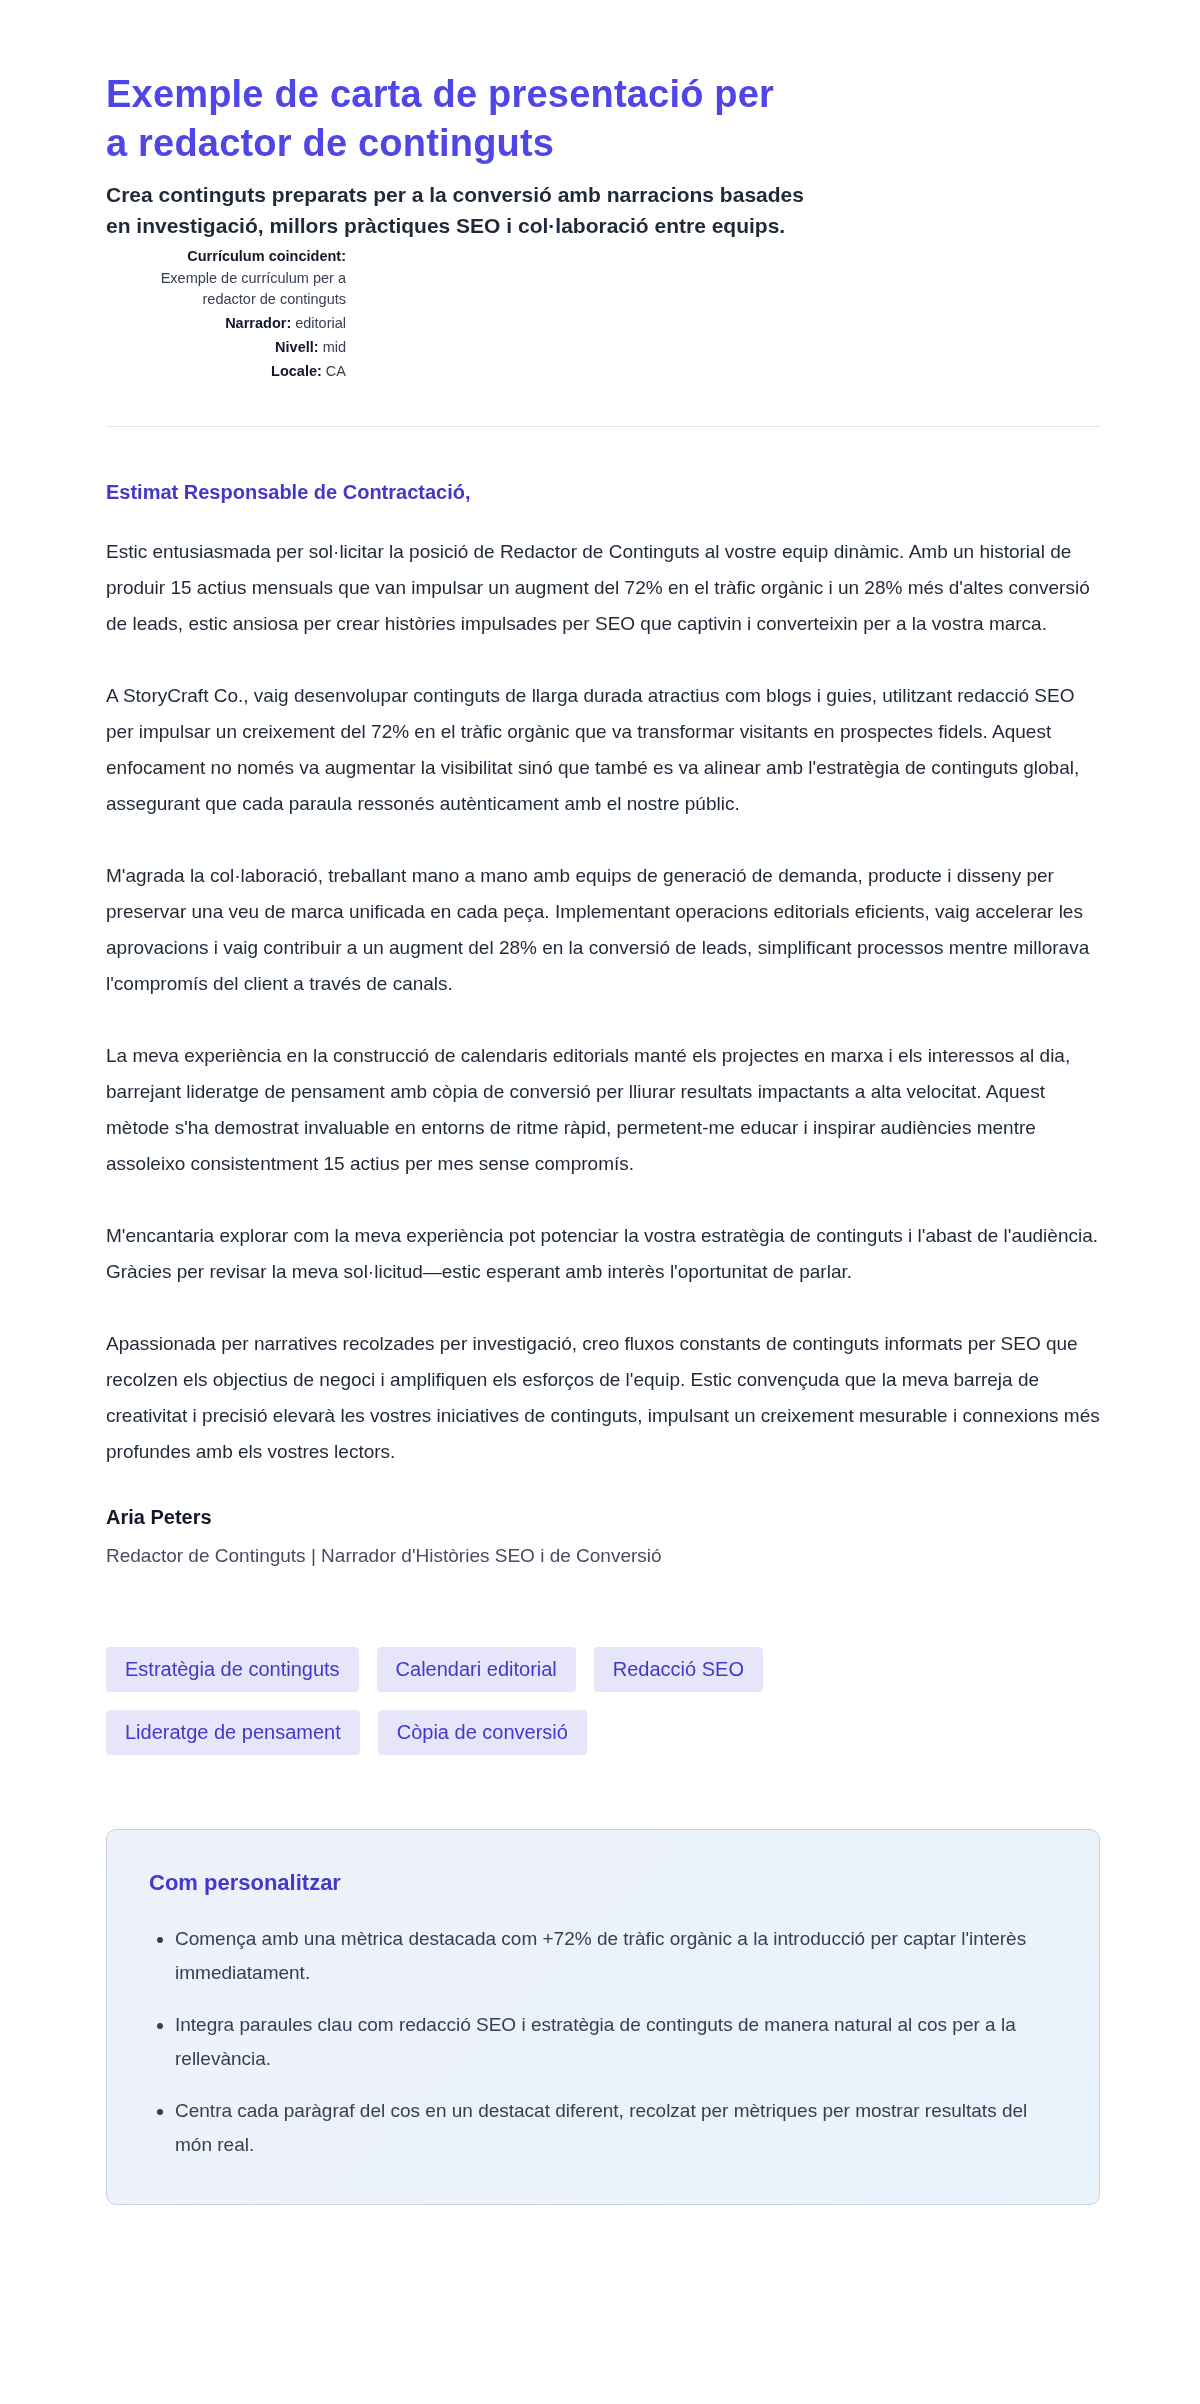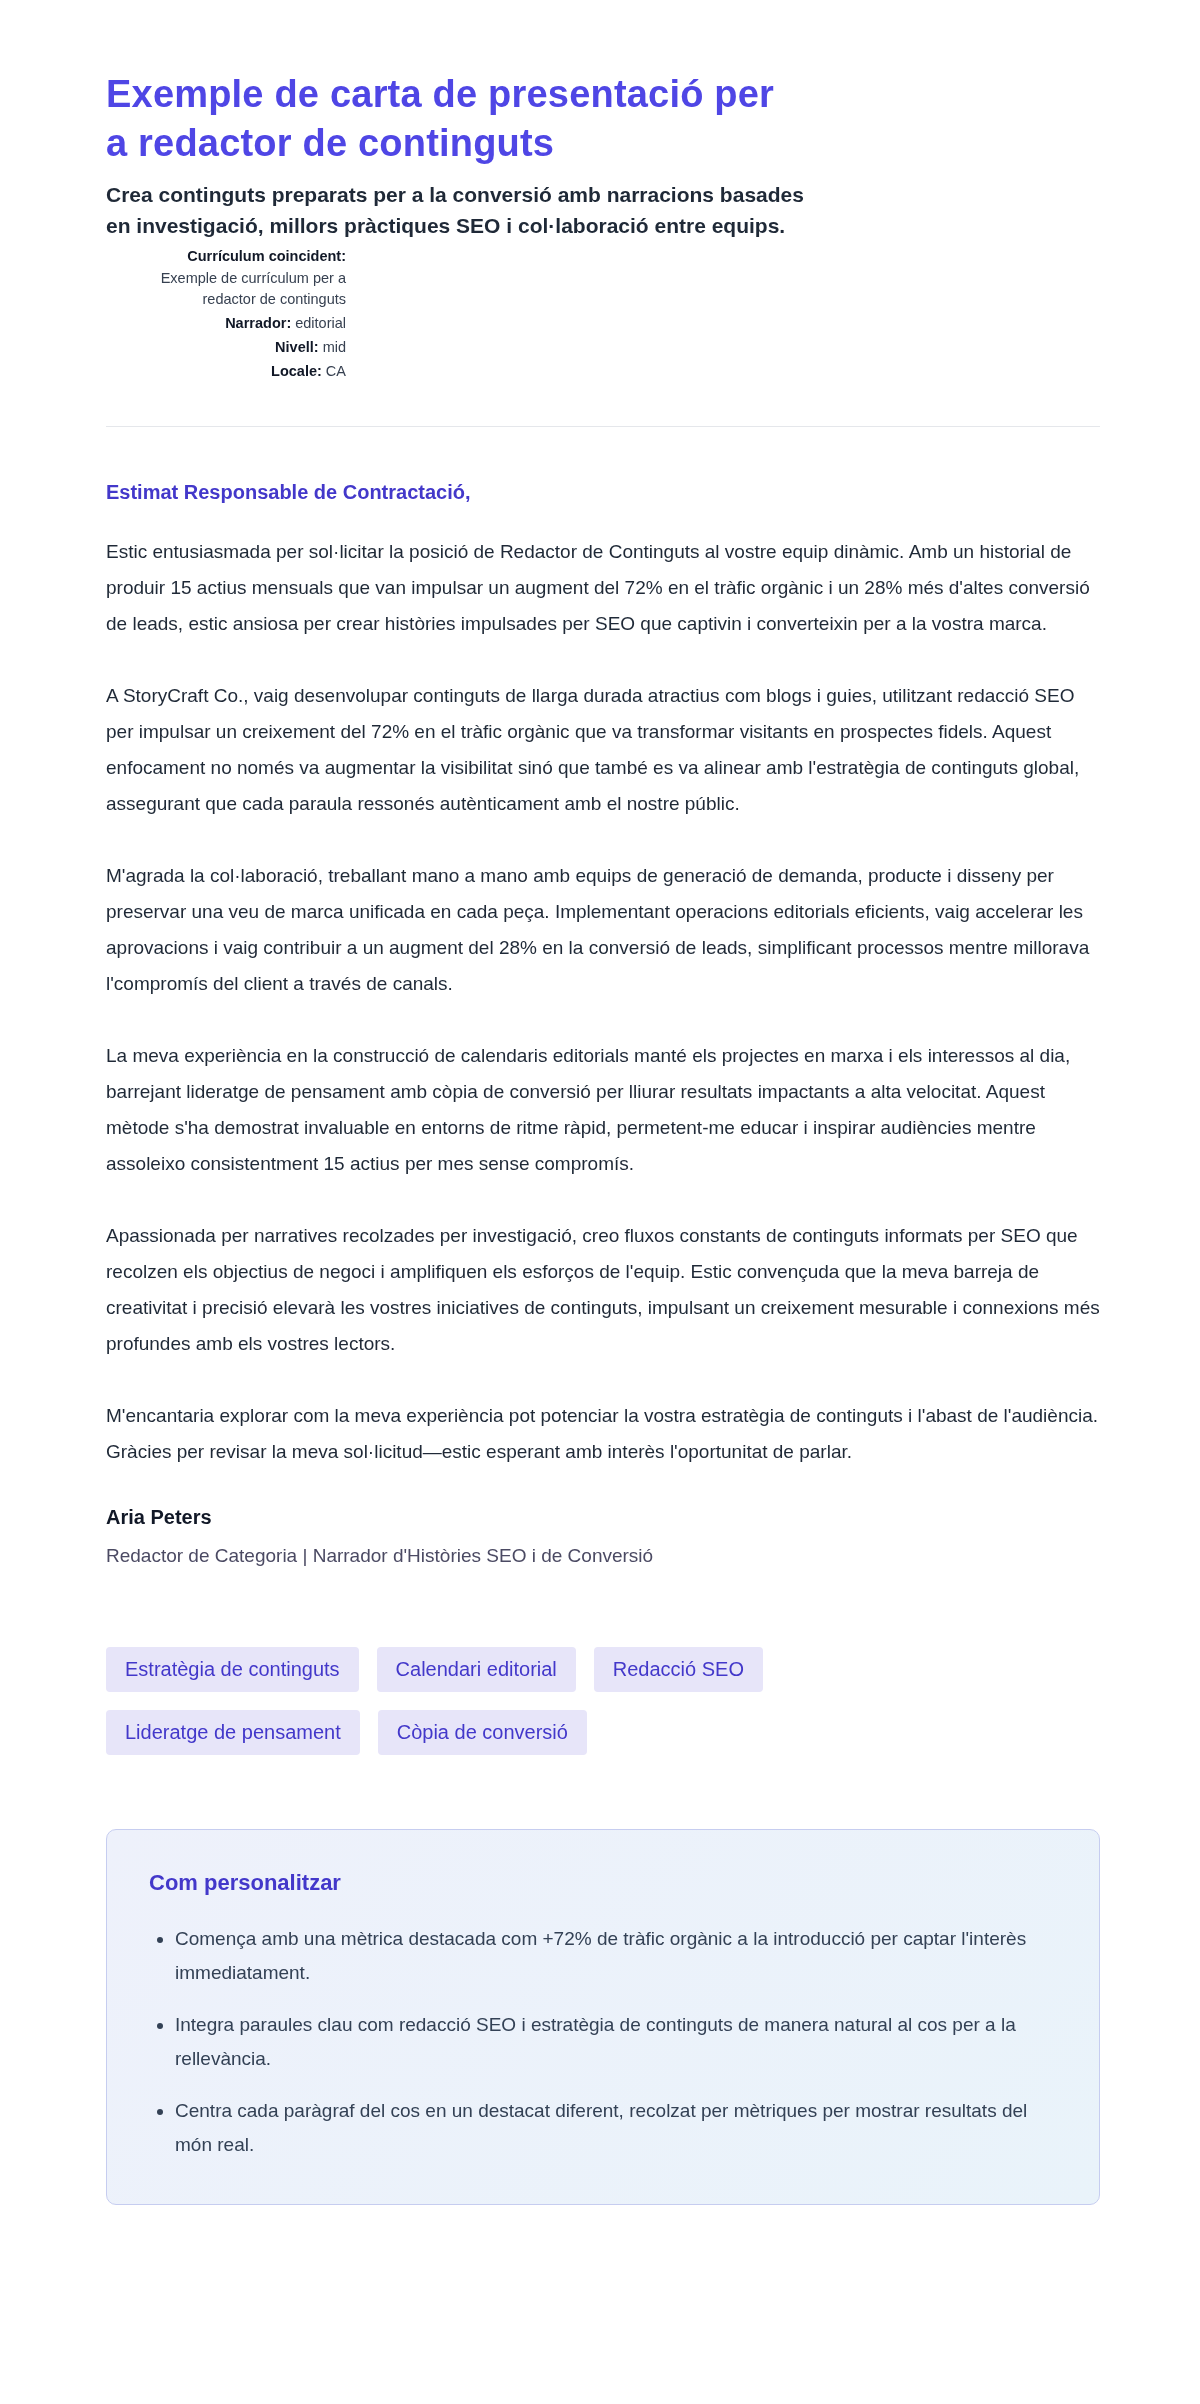--- a/index.html
+++ b/index.html
@@ -164,27 +164,27 @@
 
   <hr class="divider">
 
   <div class="greeting">Estimat Responsable de Contractació,</div>
 
   <div class="letter-body">
     <p>Estic entusiasmada per sol·licitar la posició de Redactor de Continguts al vostre equip dinàmic. Amb un historial de produir 15 actius mensuals que van impulsar un augment del 72% en el tràfic orgànic i un 28% més d'altes conversió de leads, estic ansiosa per crear històries impulsades per SEO que captivin i converteixin per a la vostra marca.</p>
     <p>A StoryCraft Co., vaig desenvolupar continguts de llarga durada atractius com blogs i guies, utilitzant redacció SEO per impulsar un creixement del 72% en el tràfic orgànic que va transformar visitants en prospectes fidels. Aquest enfocament no només va augmentar la visibilitat sinó que també es va alinear amb l'estratègia de continguts global, assegurant que cada paraula ressonés autènticament amb el nostre públic.</p>
     <p>M'agrada la col·laboració, treballant mano a mano amb equips de generació de demanda, producte i disseny per preservar una veu de marca unificada en cada peça. Implementant operacions editorials eficients, vaig accelerar les aprovacions i vaig contribuir a un augment del 28% en la conversió de leads, simplificant processos mentre millorava l'compromís del client a través de canals.</p>
     <p>La meva experiència en la construcció de calendaris editorials manté els projectes en marxa i els interessos al dia, barrejant lideratge de pensament amb còpia de conversió per lliurar resultats impactants a alta velocitat. Aquest mètode s'ha demostrat invaluable en entorns de ritme ràpid, permetent-me educar i inspirar audiències mentre assoleixo consistentment 15 actius per mes sense compromís.</p>
+    <p>M'encantaria explorar com la meva experiència pot potenciar la vostra estratègia de continguts i l'abast de l'audiència. Gràcies per revisar la meva sol·licitud—estic esperant amb interès l'oportunitat de parlar.</p>
     <p>Apassionada per narratives recolzades per investigació, creo fluxos constants de continguts informats per SEO que recolzen els objectius de negoci i amplifiquen els esforços de l'equip. Estic convençuda que la meva barreja de creativitat i precisió elevarà les vostres iniciatives de continguts, impulsant un creixement mesurable i connexions més profundes amb els vostres lectors.</p>
-    <p>M'encantaria explorar com la meva experiència pot potenciar la vostra estratègia de continguts i l'abast de l'audiència. Gràcies per revisar la meva sol·licitud—estic esperant amb interès l'oportunitat de parlar.</p>
   </div>
 
   <div class="signature">
     <div class="signature-name">Aria Peters</div>
-    <div class="signature-role">Redactor de Categoria | Narrador d'Històries SEO i de Conversió</div>
+    <div class="signature-role">Redactor de Continguts | Narrador d'Històries SEO i de Conversió</div>
   </div>
 
   <div class="tags">
     <button class="tag-pill">Estratègia de continguts</button>
     <button class="tag-pill">Calendari editorial</button>
     <button class="tag-pill">Redacció SEO</button>
     <button class="tag-pill">Lideratge de pensament</button>
     <button class="tag-pill">Còpia de conversió</button>
   </div>
 

